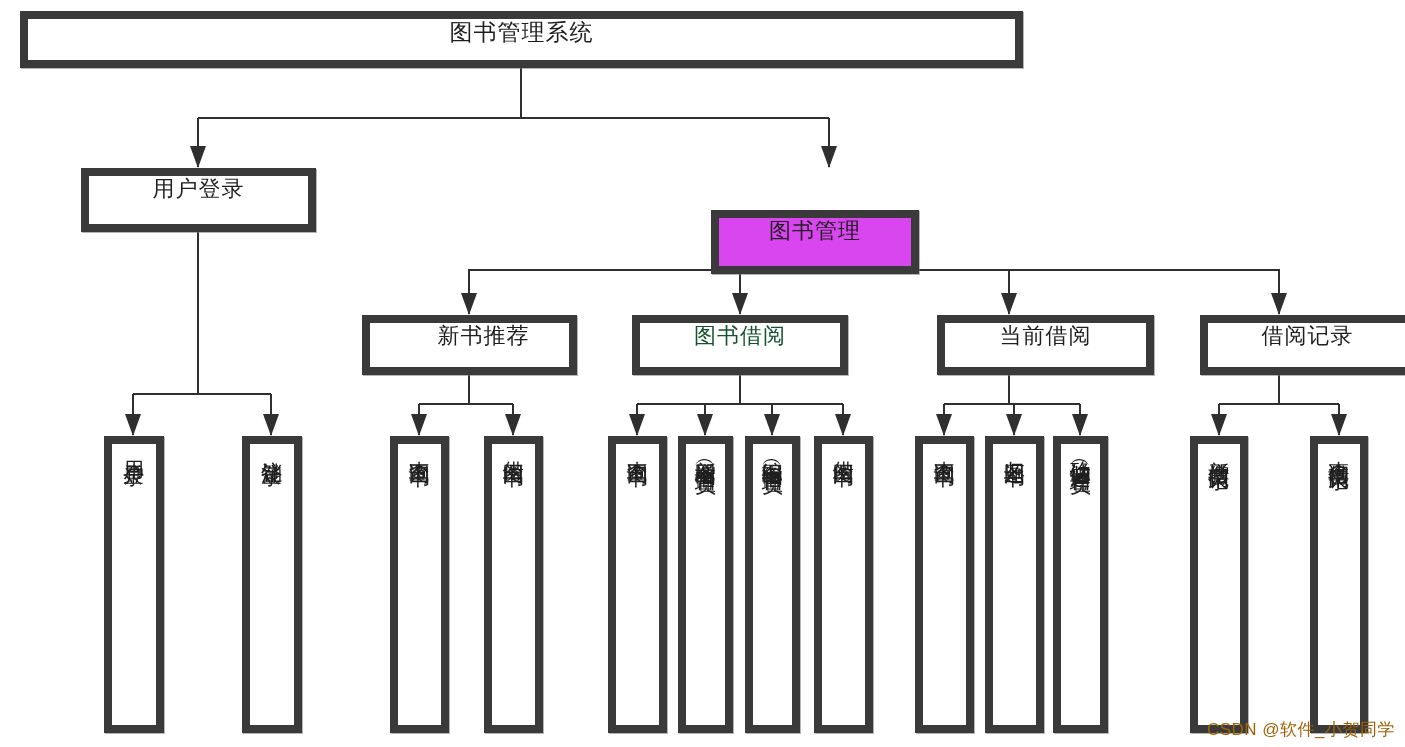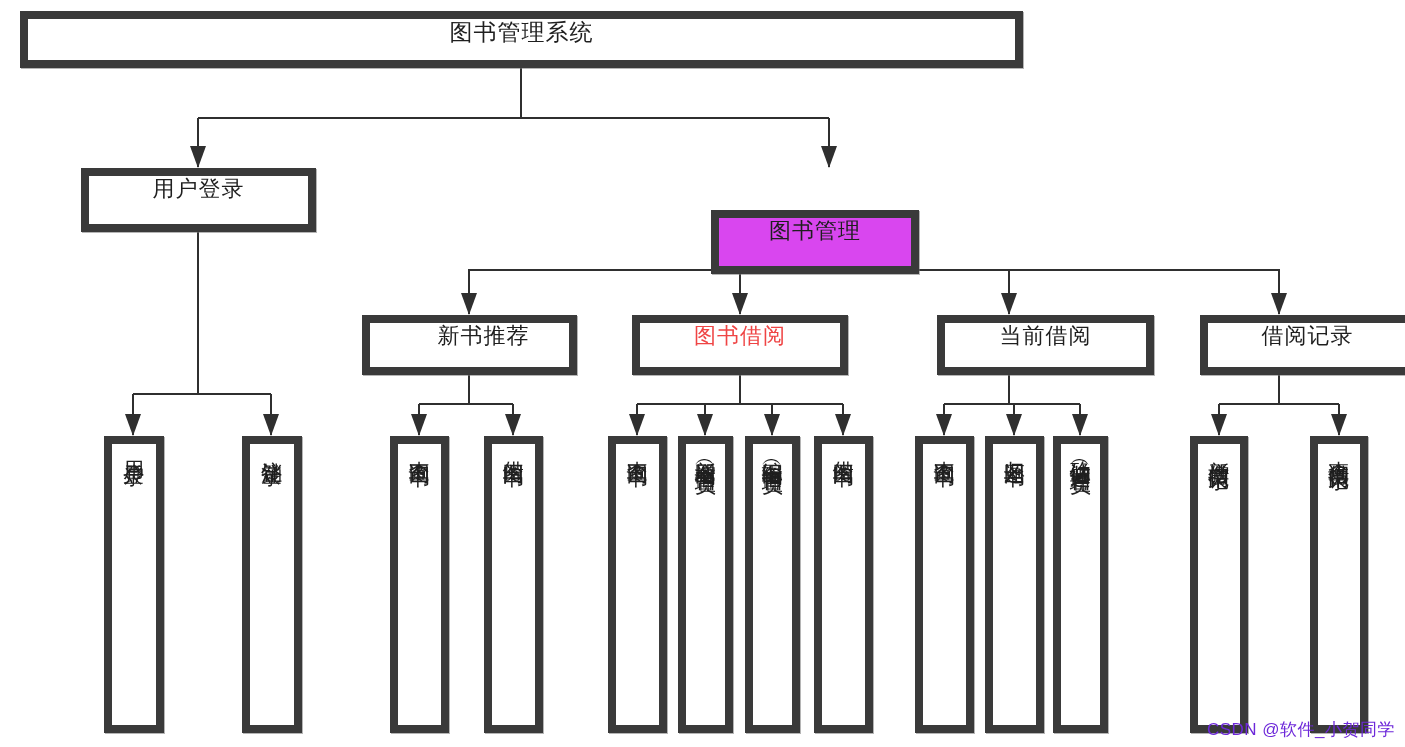--- a/index.html
+++ b/index.html
@@ -52,21 +52,21 @@
     letter-spacing: 2px;
     white-space: normal;
     max-height: 100%;
   }
   .node.root .label { font-size: 23px; }
   .watermark {
     position: absolute;
     right: 10px;
     bottom: 6px;
     font-size: 17px;
-    color: #6d28d9;
+    color: #a16207;
     letter-spacing: 0.5px;
     white-space: nowrap;
   }
 </style>
 </head>
 <body>
 
 <div id="canvas">
   <svg class="edges" id="edge-layer" viewBox="0 0 1405 747">
       <line x1="521" y1="68" x2="521" y2="118" stroke="#2f2f2f" stroke-width="2.4" shape-rendering="crispEdges"></line>
@@ -129,21 +129,21 @@
       <div class="node branch" style="left: 81px; top: 168px; width: 235px; height: 64px; border-color: rgb(58, 58, 58); background: rgb(255, 255, 255);">
         <div class="label" style="color: rgb(31, 31, 31);">用户登录</div>
       </div>
       <div class="node branch" style="left: 711px; top: 168px; width: 208px; height: 64px; border-color: rgb(58, 58, 58); background: #d946ef; margin-top: 42px;">
         <div class="label" style="color: rgb(31, 31, 31);">图书管理</div>
       </div>
       <div class="node branch" style="left: 362px; top: 315px; width: 215px; height: 60px; border-color: rgb(58, 58, 58); background: rgb(255, 255, 255);">
         <div class="label" style="color: rgb(31, 31, 31); margin-left: 28px;">新书推荐</div>
       </div>
       <div class="node branch" style="left: 632px; top: 315px; width: 216px; height: 60px; border-color: rgb(58, 58, 58); background: rgb(255, 255, 255);">
-        <div class="label" style="color: #ef4444; font-family: Liberation Serif, serif;">图书借阅</div>
+        <div class="label" style="color: #14532d; font-family: Liberation Serif, serif;">图书借阅</div>
       </div>
       <div class="node branch" style="left: 901px; top: 315px; width: 217px; height: 60px; border-color: rgb(58, 58, 58); background: rgb(255, 255, 255); margin-left: 36px;">
         <div class="label" style="color: rgb(31, 31, 31);">当前借阅</div>
       </div>
       <div class="node branch" style="left: 1200px; top: 315px; width: 215px; height: 60px; border-color: rgb(58, 58, 58); background: rgb(255, 255, 255);">
         <div class="label" style="color: rgb(31, 31, 31);">借阅记录</div>
       </div>
       <div class="node leaf" style="left: 104px; top: 436px; width: 60px; height: 297px; border-color: rgb(58, 58, 58); background: rgb(255, 255, 255);">
         <div class="label" style="color: rgb(31, 31, 31);">用户登录</div>
       </div>

